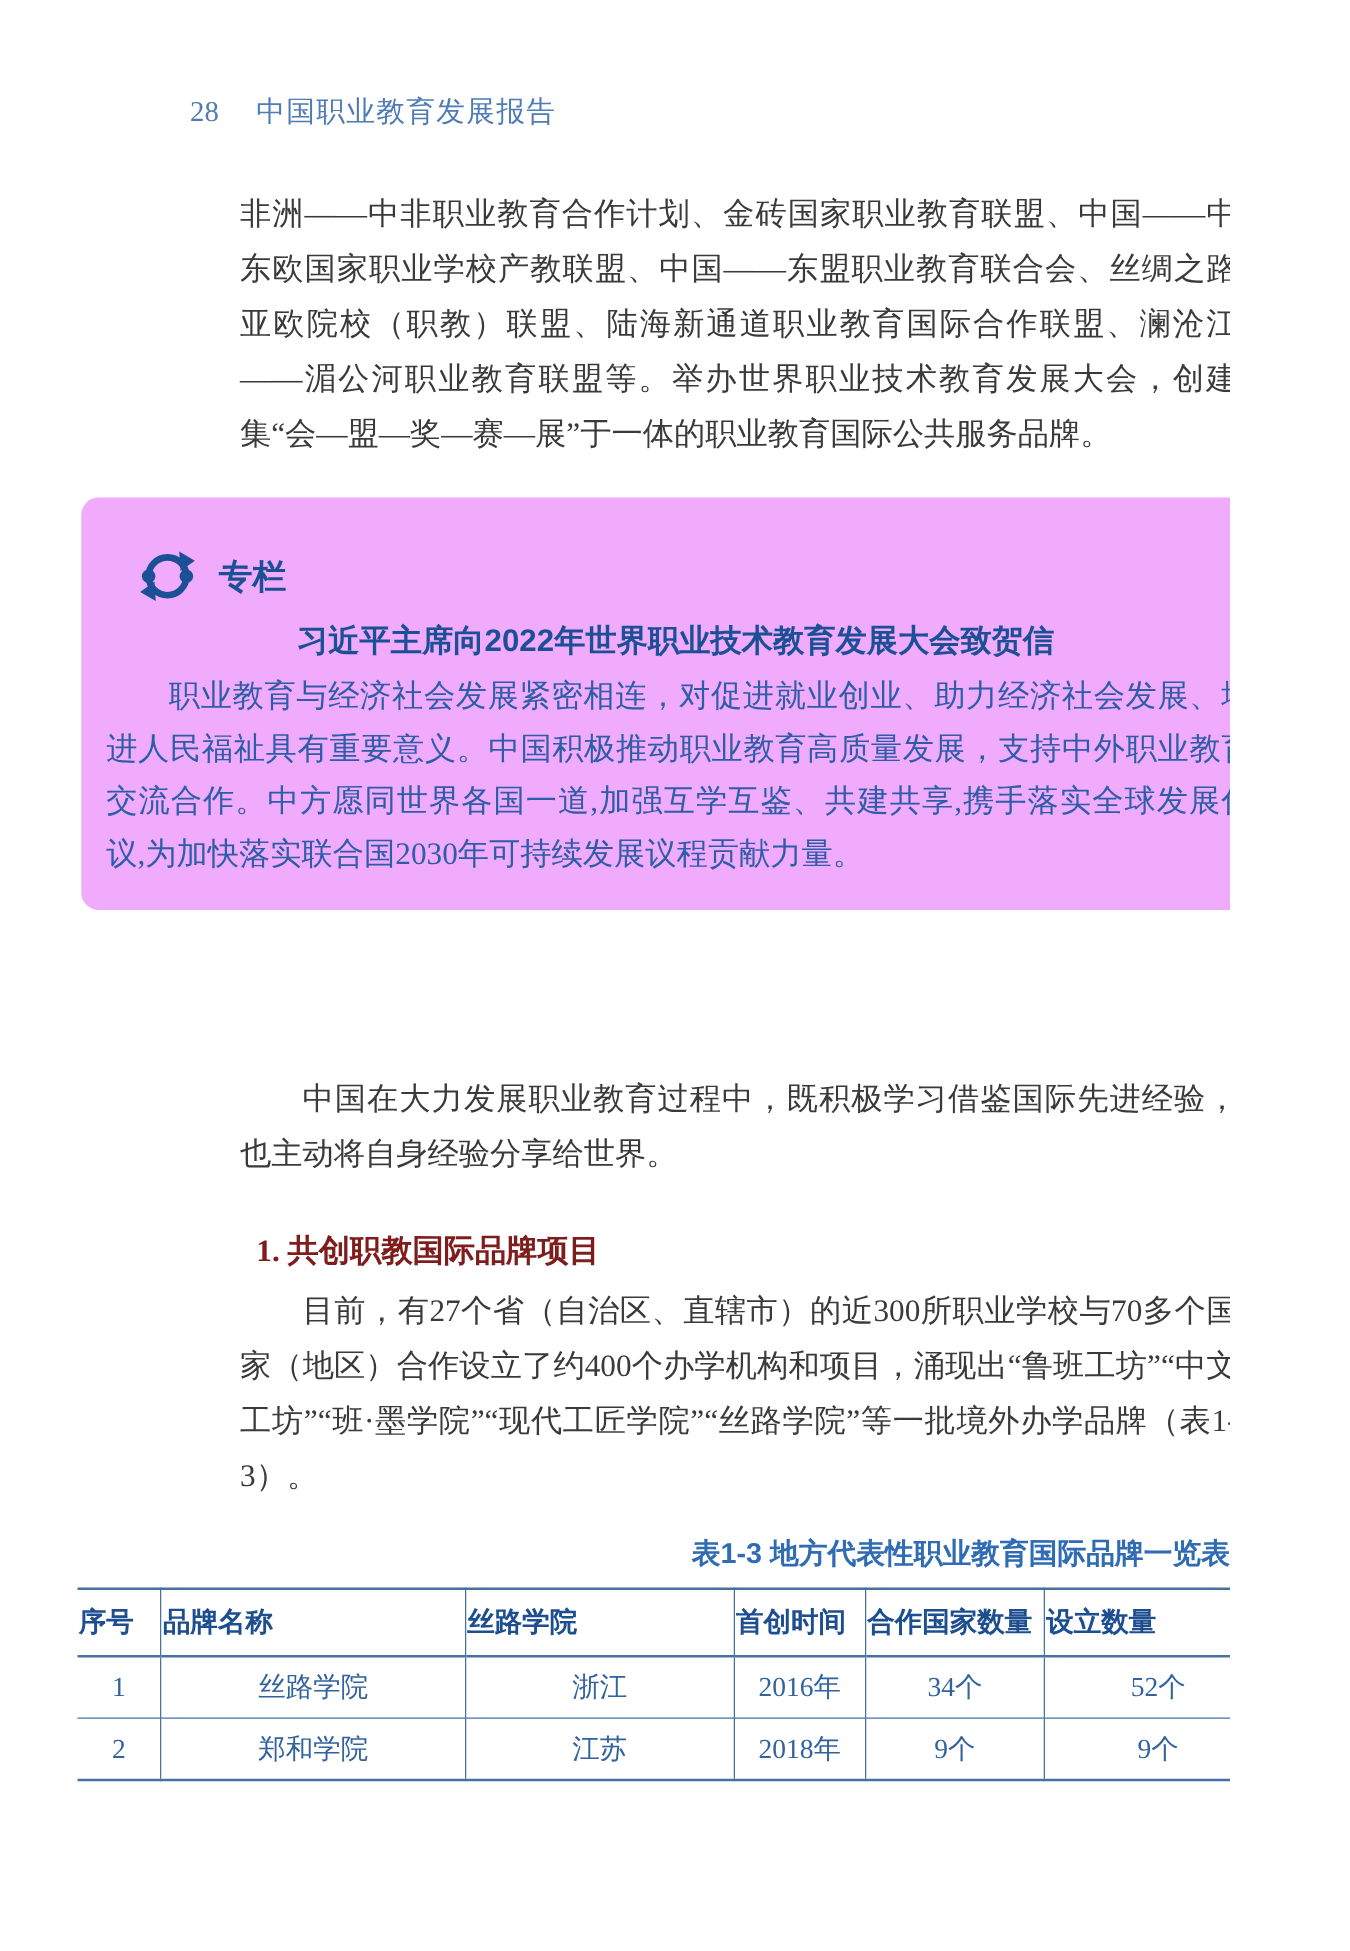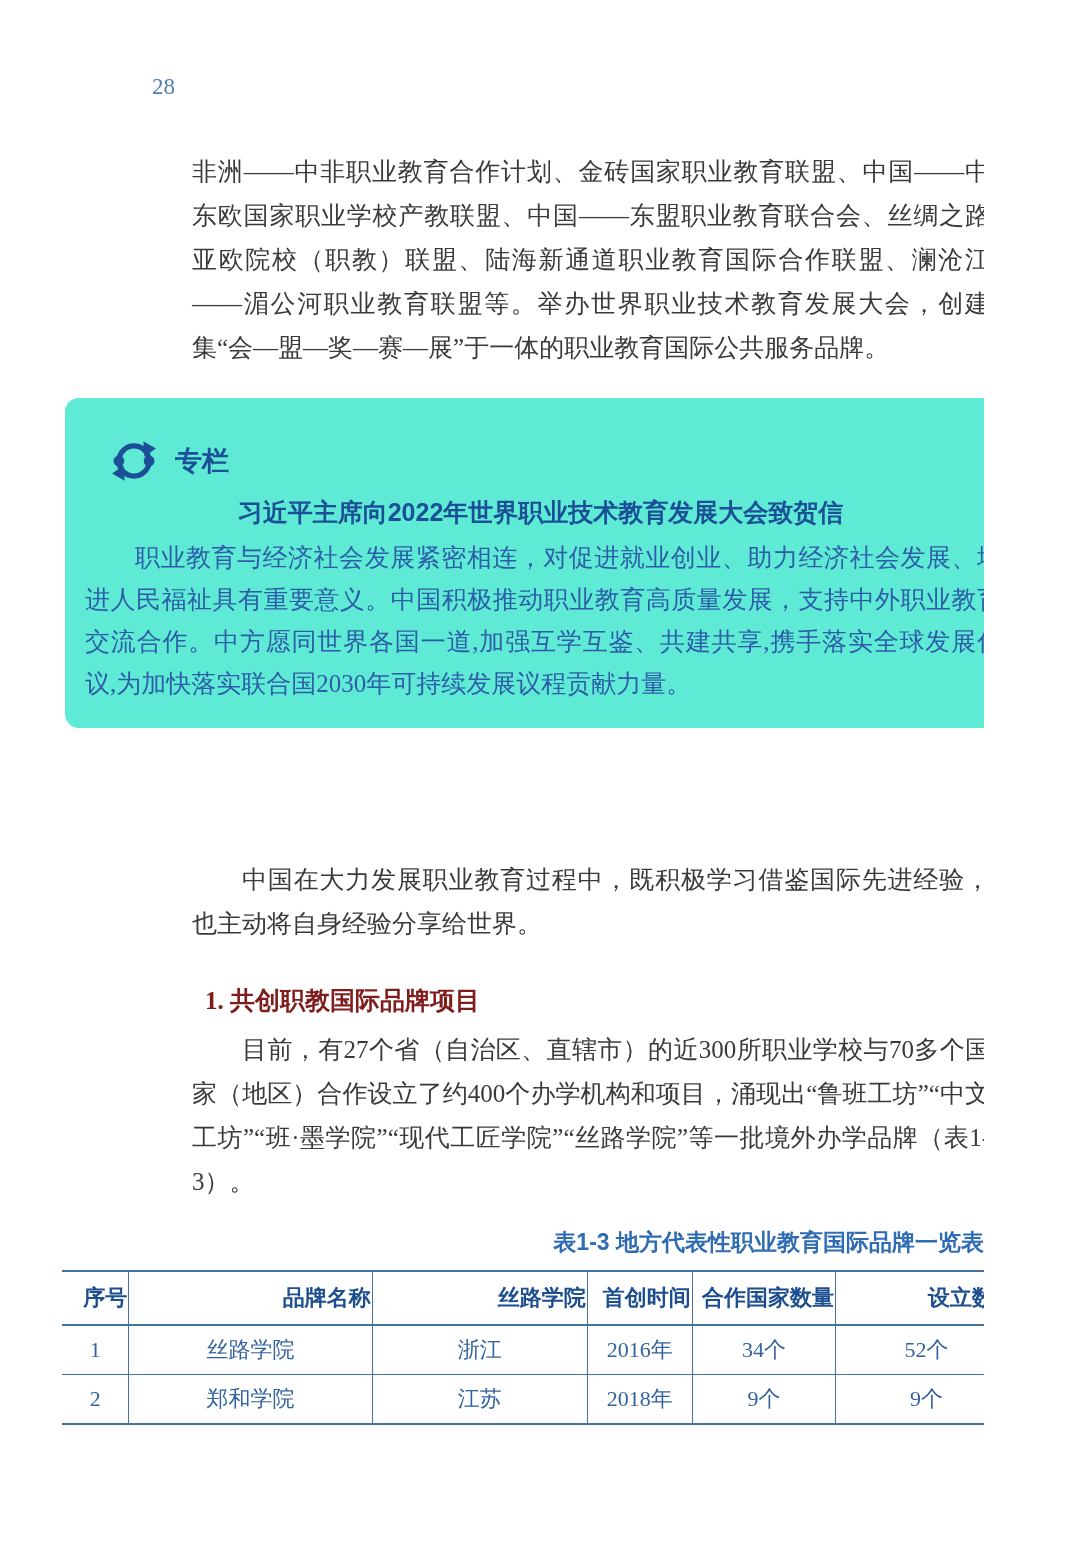--- a/index.html
+++ b/index.html
@@ -29,21 +29,21 @@
   }
   .indent { text-indent:2em; }
   .p1 { top:150px; }
   .p2 { top:858px; }
   .p3 { top:1028px; }
 
   
   .callout {
     position:absolute; left:65px; top:398px;
     width:951px; height:330px;
-    background:#5eead4;
+    background:#f0abfc;
     border-radius:14px;
     box-sizing:border-box;
     padding:40px 0 0 0;
   }
   .callout-head {
     display:flex; align-items:center; gap:16px;
     margin-left:44px;
   }
   .callout-label {
     font-family:"Liberation Sans", sans-serif;
@@ -85,21 +85,21 @@
     position:absolute; top:1270px; left:62px;
     width:955px;
     border-collapse:collapse;
     table-layout:fixed;
     border-top:2px solid #46729f;
     border-bottom:2px solid #46729f;
   }
   .brand-table th {
     height:50px;
     font-size:22px; font-weight:bold; color:#1d4e8f;
-    text-align:right; vertical-align:middle;
+    text-align:left; vertical-align:middle;
     border-bottom:2px solid #46729f;
   }
   .brand-table td {
     height:46px;
     font-size:22px; color:#33639f;
     text-align:center; vertical-align:middle;
   }
   .brand-table th:not(:last-child),
   .brand-table td:not(:last-child) {
     border-right:1.5px solid #46729f;
@@ -108,20 +108,21 @@
 
   .sync-icon { display:block; }
 </style>
 </head>
 <body>
 
 <div class="page">
 
   <div class="running-head">
     <span class="pagenum">28</span>
+    <span>中国职业教育发展报告</span>
   </div>
 
   <div class="body-par p1">非洲——中非职业教育合作计划、金砖国家职业教育联盟、中国——中东欧国家职业学校产教联盟、中国——东盟职业教育联合会、丝绸之路亚欧院校（职教）联盟、陆海新通道职业教育国际合作联盟、澜沧江——湄公河职业教育联盟等。举办世界职业技术教育发展大会，创建集“会—盟—奖—赛—展”于一体的职业教育国际公共服务品牌。</div>
 
   <div class="callout">
     <div class="callout-head">
       <svg class="sync-icon" width="50" height="46" viewBox="0 0 48 44">
         <circle cx="24" cy="22" r="14.5" fill="none" stroke="#1b4f96" stroke-width="5"></circle>
         <circle cx="9.5" cy="22" r="5.2" fill="#1b4f96"></circle>
         <circle cx="38.5" cy="22" r="5.2" fill="#1b4f96"></circle>

